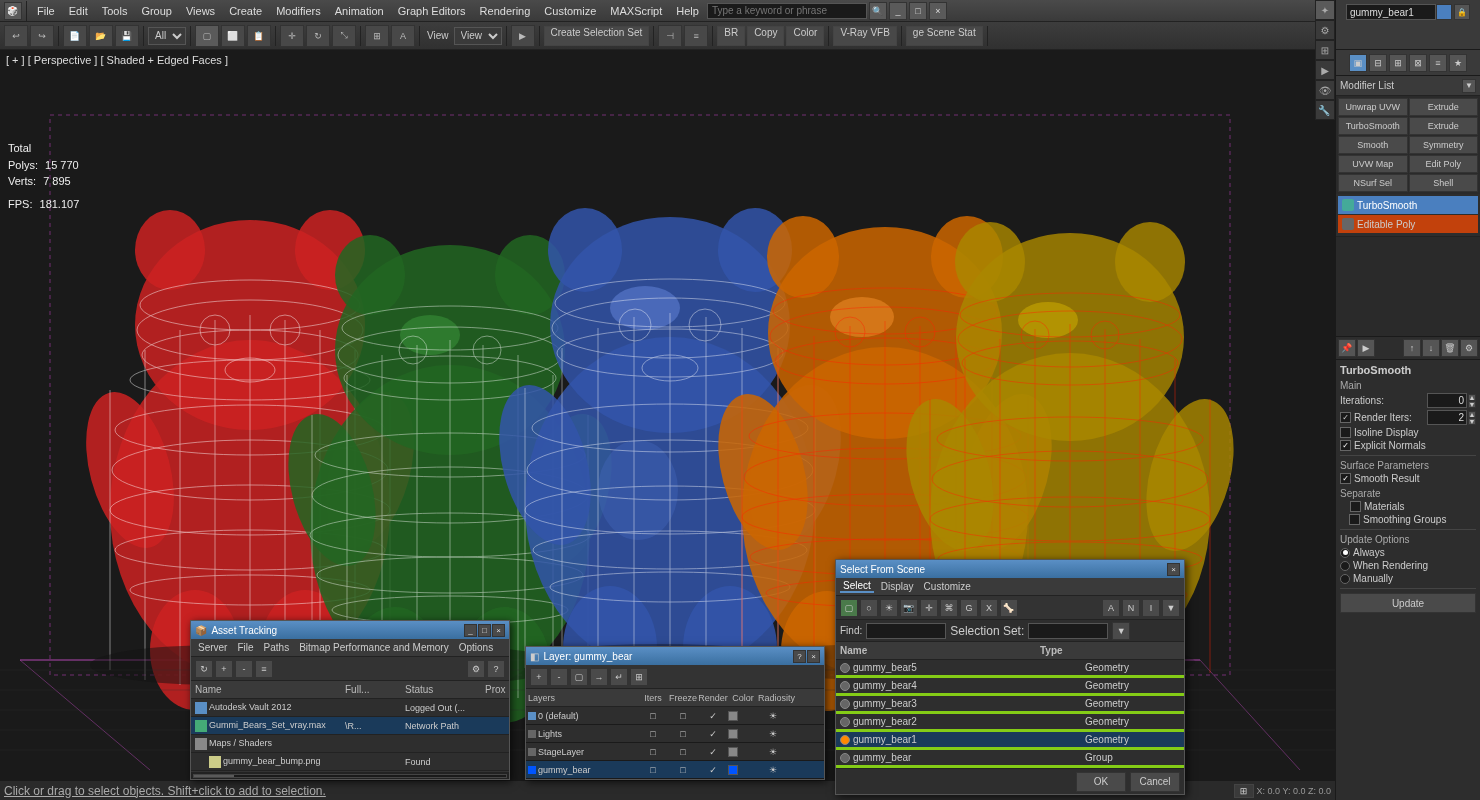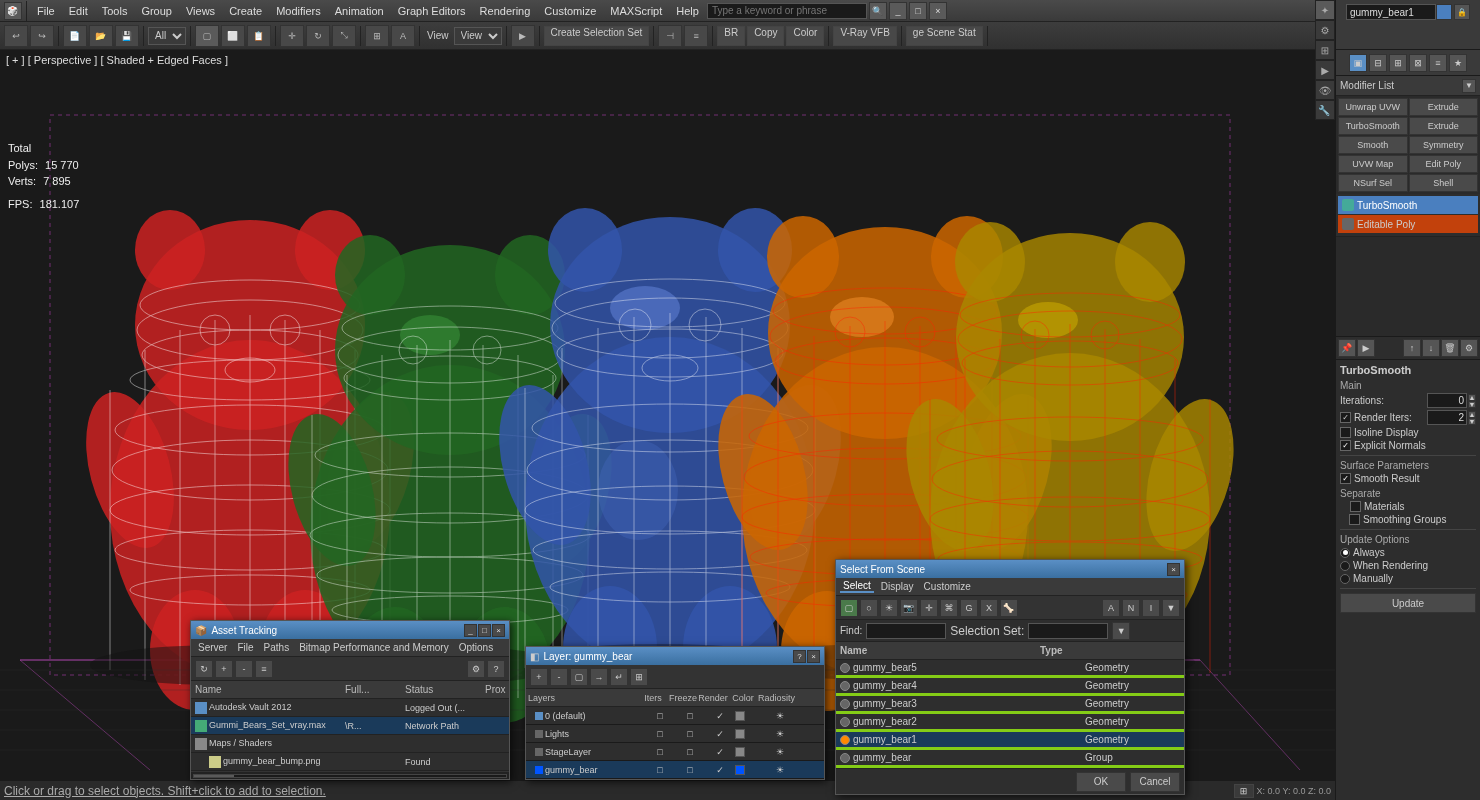--- a/index.html
+++ b/index.html
@@ -311,21 +311,21 @@
     .layer-table-header {
       height: 18px; background: #3a3a3a;
       display: grid; grid-template-columns: 110px 30px 30px 30px 30px 30px 30px;
       align-items: center; padding: 0 2px;
       border-bottom: 1px solid #222;
     }
     .layer-col-header { font-size: 9px; color: #bbb; text-align: center; }
 
     .layer-row {
       height: 18px; display: grid; grid-template-columns: 110px 30px 30px 30px 30px 30px 30px;
-      align-items: center; padding: 0 9px;
+      align-items: center; padding: 0 2px;
       border-bottom: 1px solid #1a1a1a;
     }
     .layer-cell { font-size: 9px; color: #ccc; text-align: center; }
     .layer-name { font-size: 9px; color: #ccc; display: flex; align-items: center; gap: 2px; }
     .layer-color-box { width: 10px; height: 10px; border: 1px solid #555; }
 
     
     #select-from-scene {
       position: absolute;
       bottom: 5px;

